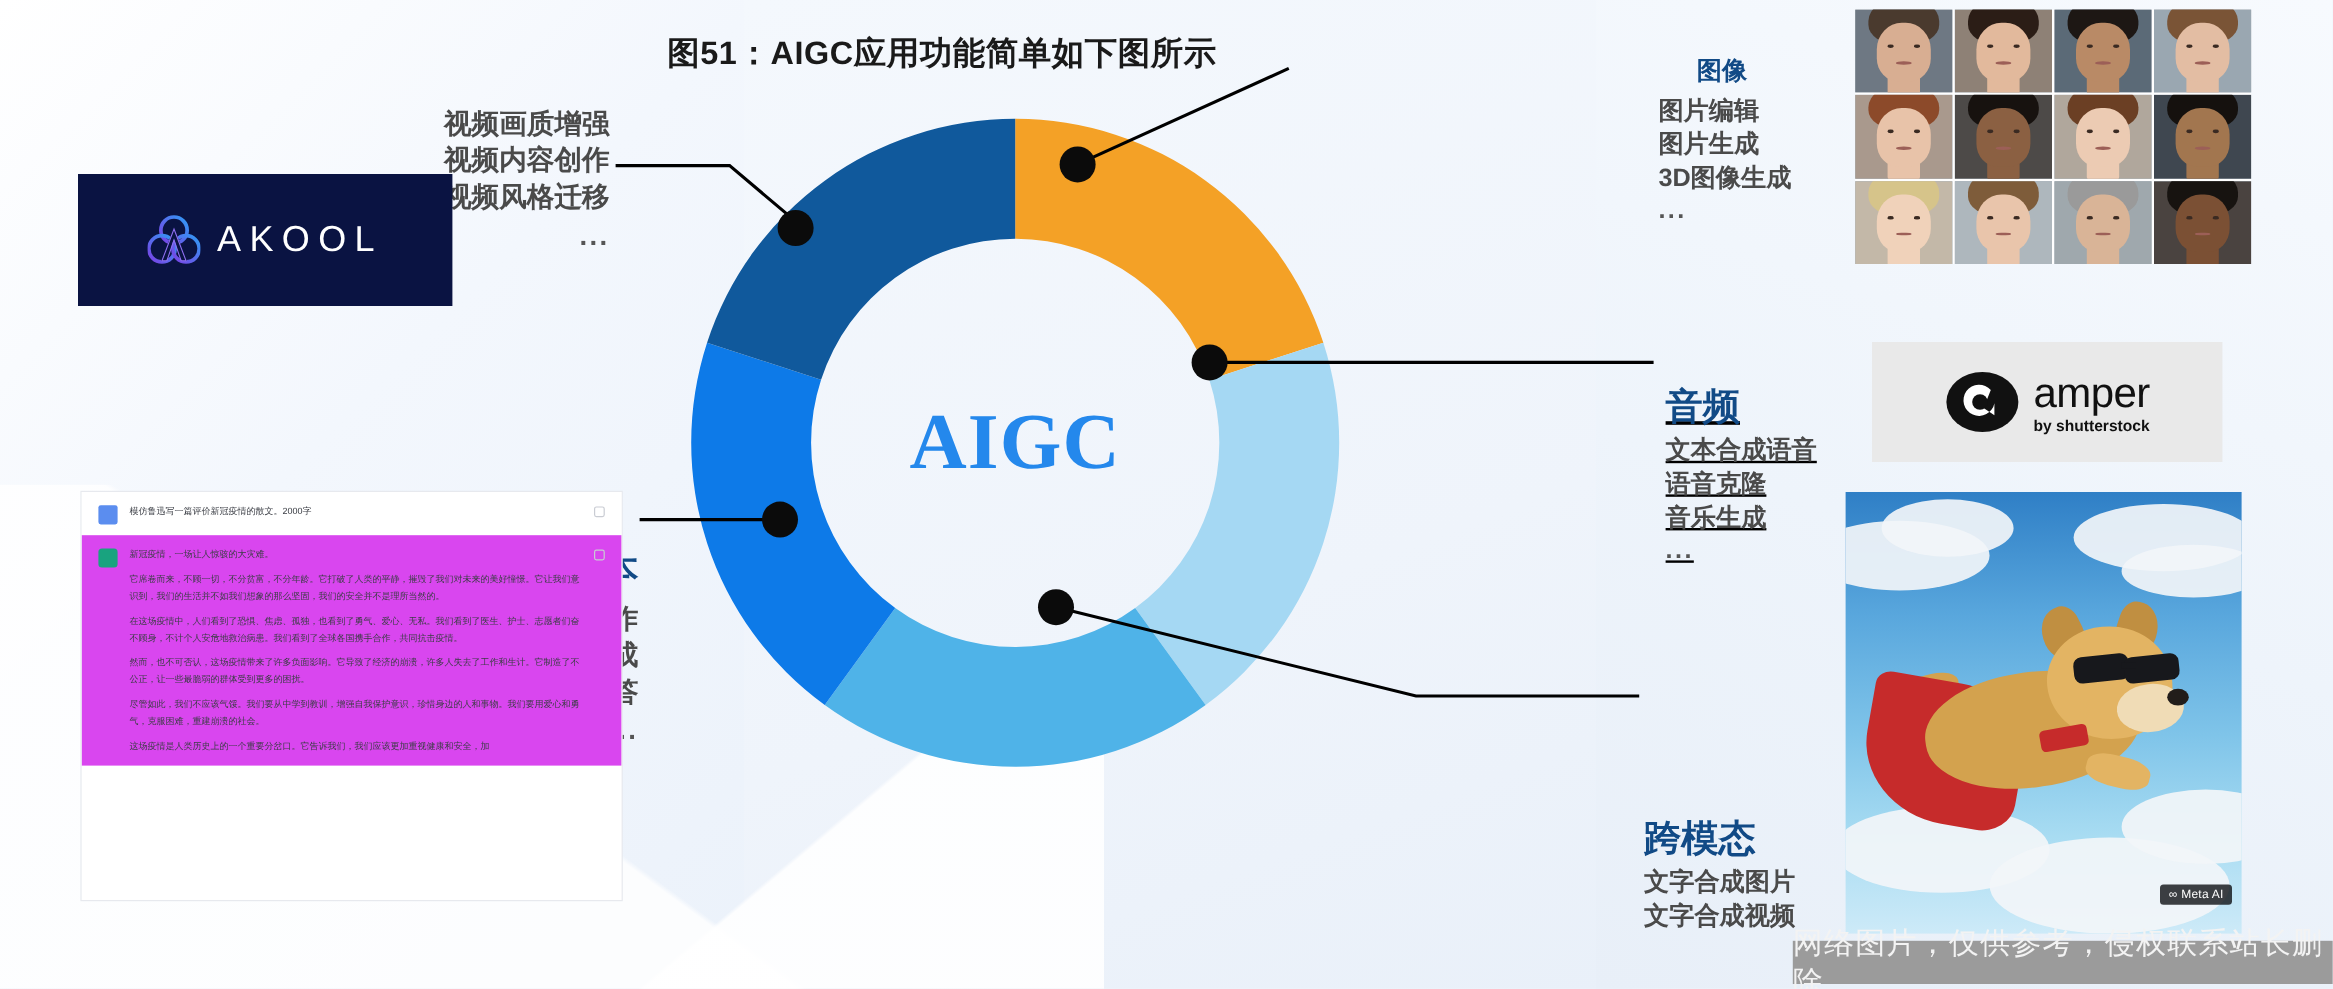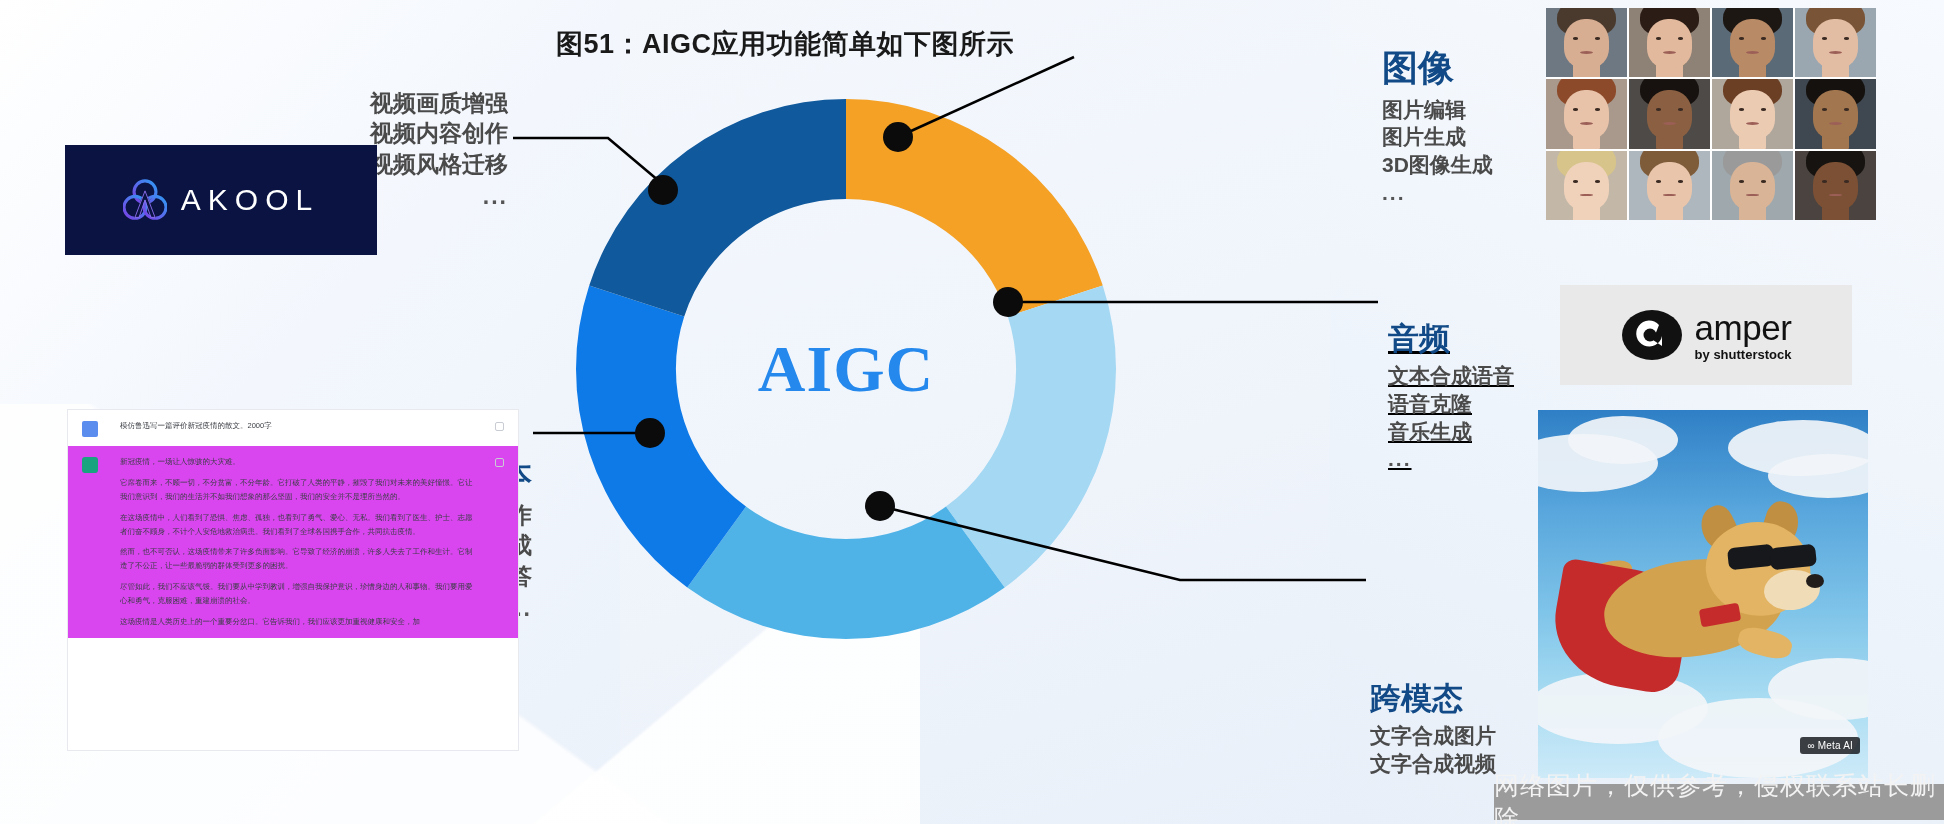--- a/index.html
+++ b/index.html
@@ -49,21 +49,21 @@
   #label-video .head{font-size:31px;margin-bottom:8px;}
   #label-video .item{font-size:23px;}
   #label-video .ell{font-size:23px;margin-top:4px;}
 
   #label-text{left:400px;top:458px;width:132px;text-align:right;}
   #label-text .head{font-size:31px;margin-bottom:8px;}
   #label-text .item{font-size:23px;}
   #label-text .ell{font-size:23px;margin-top:4px;}
 
   #label-image{left:1382px;top:48px;width:230px;text-align:left;}
-  #label-image .head{font-size:36px;margin-bottom:8px;}
+  #label-image .head{font-size:21px;margin-bottom:8px;margin-left:32px;}
   #label-image .item{font-size:21px;}
   #label-image .ell{font-size:21px;margin-top:2px;}
 
   #label-audio{left:1388px;top:322px;width:230px;text-align:left;text-decoration:underline;}
   #label-audio .head{font-size:31px;margin-bottom:6px;}
   #label-audio .item{font-size:21px;}
   #label-audio .ell{font-size:21px;margin-top:2px;}
 
   #label-cross{left:1370px;top:682px;width:230px;text-align:left;}
   #label-cross .head{font-size:31px;margin-bottom:6px;}
@@ -71,21 +71,21 @@
 
   
   #akool-card{position:absolute;left:65px;top:145px;width:312px;height:110px;
     background:#0a1342;display:flex;align-items:center;justify-content:center;gap:14px;}
   #akool-mark{width:44px;height:42px;}
   #akool-word{color:#fff;font-size:30px;letter-spacing:7px;font-weight:500;}
 
   
   #chat-card{position:absolute;left:68px;top:410px;width:450px;height:340px;
     background:#fff;overflow:hidden;box-shadow:0 0 0 1px #e7e9ee;}
-  .chat-row{display:flex;gap:22px;padding:9px 14px;}
+  .chat-row{display:flex;gap:10px;padding:9px 14px;}
   .chat-row.user{background:#fff;align-items:flex-start;}
   .chat-row.bot{background:#d946ef;align-items:flex-start;}
   .av{width:16px;height:16px;border-radius:2px;flex:0 0 16px;margin-top:2px;}
   .av.user{background:#5b8def;}
   .av.bot{background:#19a37f;border-radius:3px;}
   .chat-body{flex:1;font-size:7.5px;color:#3a3d44;line-height:1.85;}
   .chat-body p{margin-bottom:7px;}
   .chat-body p:last-child{margin-bottom:0;}
   .chat-ic{width:9px;height:9px;border:1px solid #c9ccd3;border-radius:2px;flex:0 0 9px;margin-top:3px;}
 

